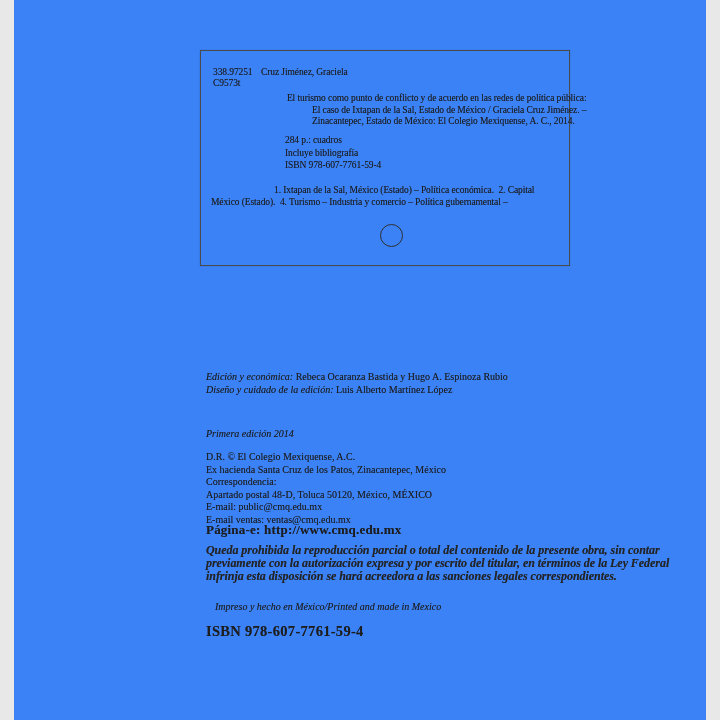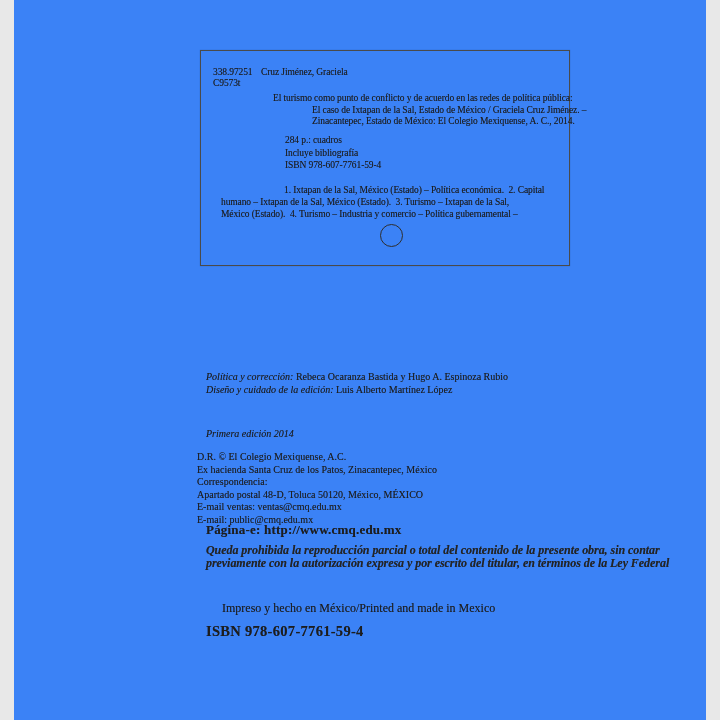--- a/index.html
+++ b/index.html
@@ -15,42 +15,42 @@
   
   .catalog-card{
     position:absolute;left:186px;top:50px;width:368px;height:214px;
     border:1px solid #4a4a4a;
     box-shadow:0 0 1px rgba(0,0,0,.25);
     font-size:9.5px;letter-spacing:-.1px;
   }
   .call-col{position:absolute;left:12px;top:16px;line-height:11px;}
   .author-line{position:absolute;left:60px;top:16px;}
   .title-block{position:absolute;left:0;top:42px;line-height:11.5px;}
-  .title-block .l0{margin-left:72px;}
+  .title-block .l0{margin-left:52px;text-align:right;}
   .title-block .l1,.title-block .l2{margin-left:111px;}
   .collation-block{position:absolute;left:84px;top:83px;line-height:12.5px;}
-  .subject-block{position:absolute;left:20px;top:134px;line-height:11.8px;}
+  .subject-block{position:absolute;left:10px;top:134px;line-height:11.8px;}
   .subject-block .l0{margin-left:63px;}
   .hole-circle{
     position:absolute;left:179px;top:173px;width:21px;height:21px;
     border:1.4px solid #2e2e2e;border-radius:50%;
   }
 
   
   .credits-block{position:absolute;left:192px;top:371px;font-size:10px;line-height:12.6px;}
   .credit-label{font-style:italic;}
   .edition-line{position:absolute;left:192px;top:428px;font-size:10px;font-style:italic;}
-  .rights-block{position:absolute;left:183px;top:451px;font-size:10px;line-height:12.55px;}
+  .rights-block{position:absolute;left:192px;top:451px;font-size:10px;line-height:12.55px;}
   .website-line{position:absolute;left:192px;top:522px;font-size:13px;font-weight:bold;letter-spacing:.2px;}
   .legal-block{
     position:absolute;left:192px;top:544px;width:380px;
     font-size:12px;line-height:13px;font-style:italic;font-weight:bold;
     letter-spacing:-.05px;color:#242424;
   }
-  .printed-line{position:absolute;left:208px;top:601px;font-size:12px;}
+  .printed-line{position:absolute;left:201px;top:601px;font-size:10px;font-style:italic;}
   .isbn-line{position:absolute;left:192px;top:623px;font-size:14.5px;font-weight:bold;letter-spacing:.3px;}
 </style>
 </head>
 <body>
 
 <div class="page">
 
   <div class="catalog-card">
     <div class="call-col">
       <div class="line">338.97251</div>
@@ -65,47 +65,47 @@
     </div>
 
     <div class="collation-block">
       <div class="line">284 p.: cuadros</div>
       <div class="line">Incluye bibliografía</div>
       <div class="line">ISBN 978-607-7761-59-4</div>
     </div>
 
     <div class="subject-block">
       <div class="line l0">1. Ixtapan de la Sal, México (Estado) – Política económica.  2. Capital</div>
-      <div class="line">humano – Ixtapan de la Sal, México (Estado).  3. Turismo – Ixtapan de la Sal,</div>
       <div class="line">México (Estado).  4. Turismo – Industria y comercio – Política gubernamental –</div>
     </div>
 
     <div class="hole-circle"></div>
   </div>
 
   <div class="credits-block">
-    <div class="line"><span class="credit-label">Política y corrección:</span><span> Rebeca Ocaranza Bastida y Hugo A. Espinoza Rubio</span></div>
+    <div class="line"><span class="credit-label">Edición y económica:</span><span> Rebeca Ocaranza Bastida y Hugo A. Espinoza Rubio</span></div>
     <div class="line"><span class="credit-label">Diseño y cuidado de la edición:</span><span> Luis Alberto Martínez López</span></div>
   </div>
 
   <div class="edition-line line">Primera edición 2014</div>
 
   <div class="rights-block">
     <div class="line">D.R. © El Colegio Mexiquense, A.C.</div>
     <div class="line">Ex hacienda Santa Cruz de los Patos, Zinacantepec, México</div>
     <div class="line">Correspondencia:</div>
     <div class="line">Apartado postal 48-D, Toluca 50120, México, MÉXICO</div>
+    <div class="line">E-mail: public@cmq.edu.mx</div>
     <div class="line">E-mail ventas: ventas@cmq.edu.mx</div>
-    <div class="line">E-mail: public@cmq.edu.mx</div>
   </div>
 
   <div class="website-line line">Página-e: http://www.cmq.edu.mx</div>
 
   <div class="legal-block">
     <div class="line">Queda prohibida la reproducción parcial o total del contenido de la presente obra, sin contar</div>
     <div class="line">previamente con la autorización expresa y por escrito del titular, en términos de la Ley Federal</div>
+    <div class="line">infrinja esta disposición se hará acreedora a las sanciones legales correspondientes.</div>
   </div>
 
   <div class="printed-line line">Impreso y hecho en México/Printed and made in Mexico</div>
 
   <div class="isbn-line line">ISBN 978-607-7761-59-4</div>
 
 </div>
 
 </body></html>

